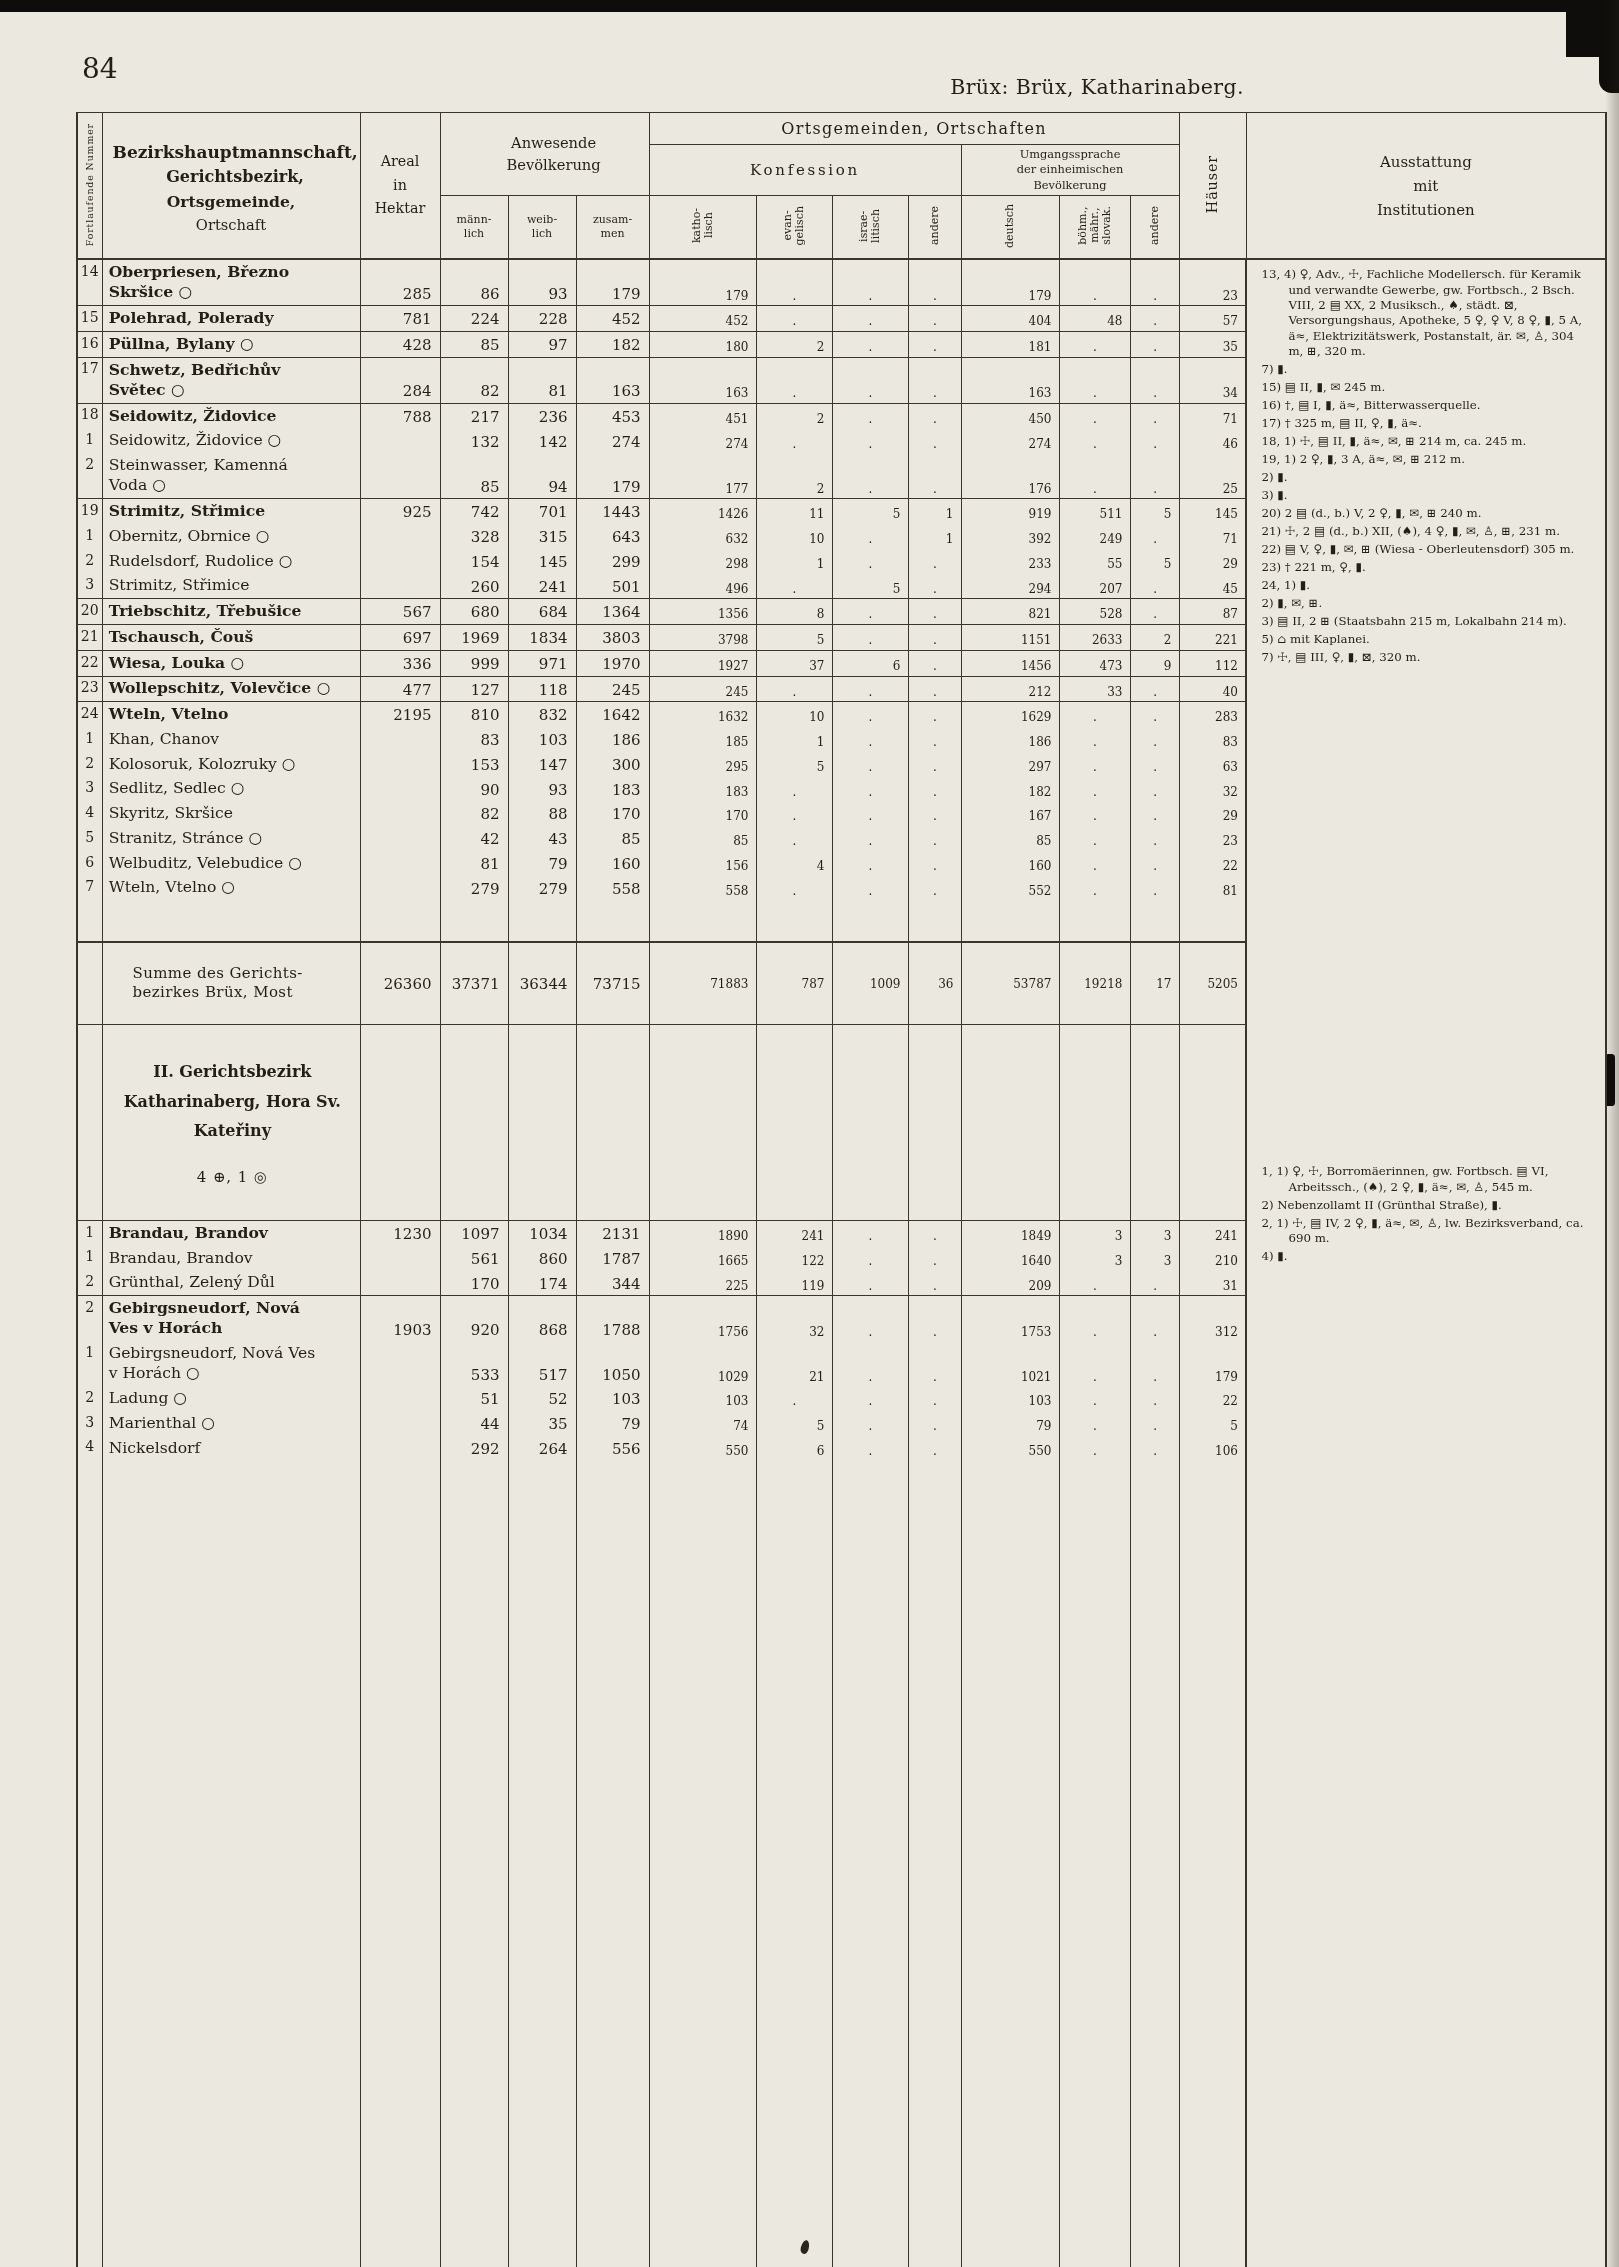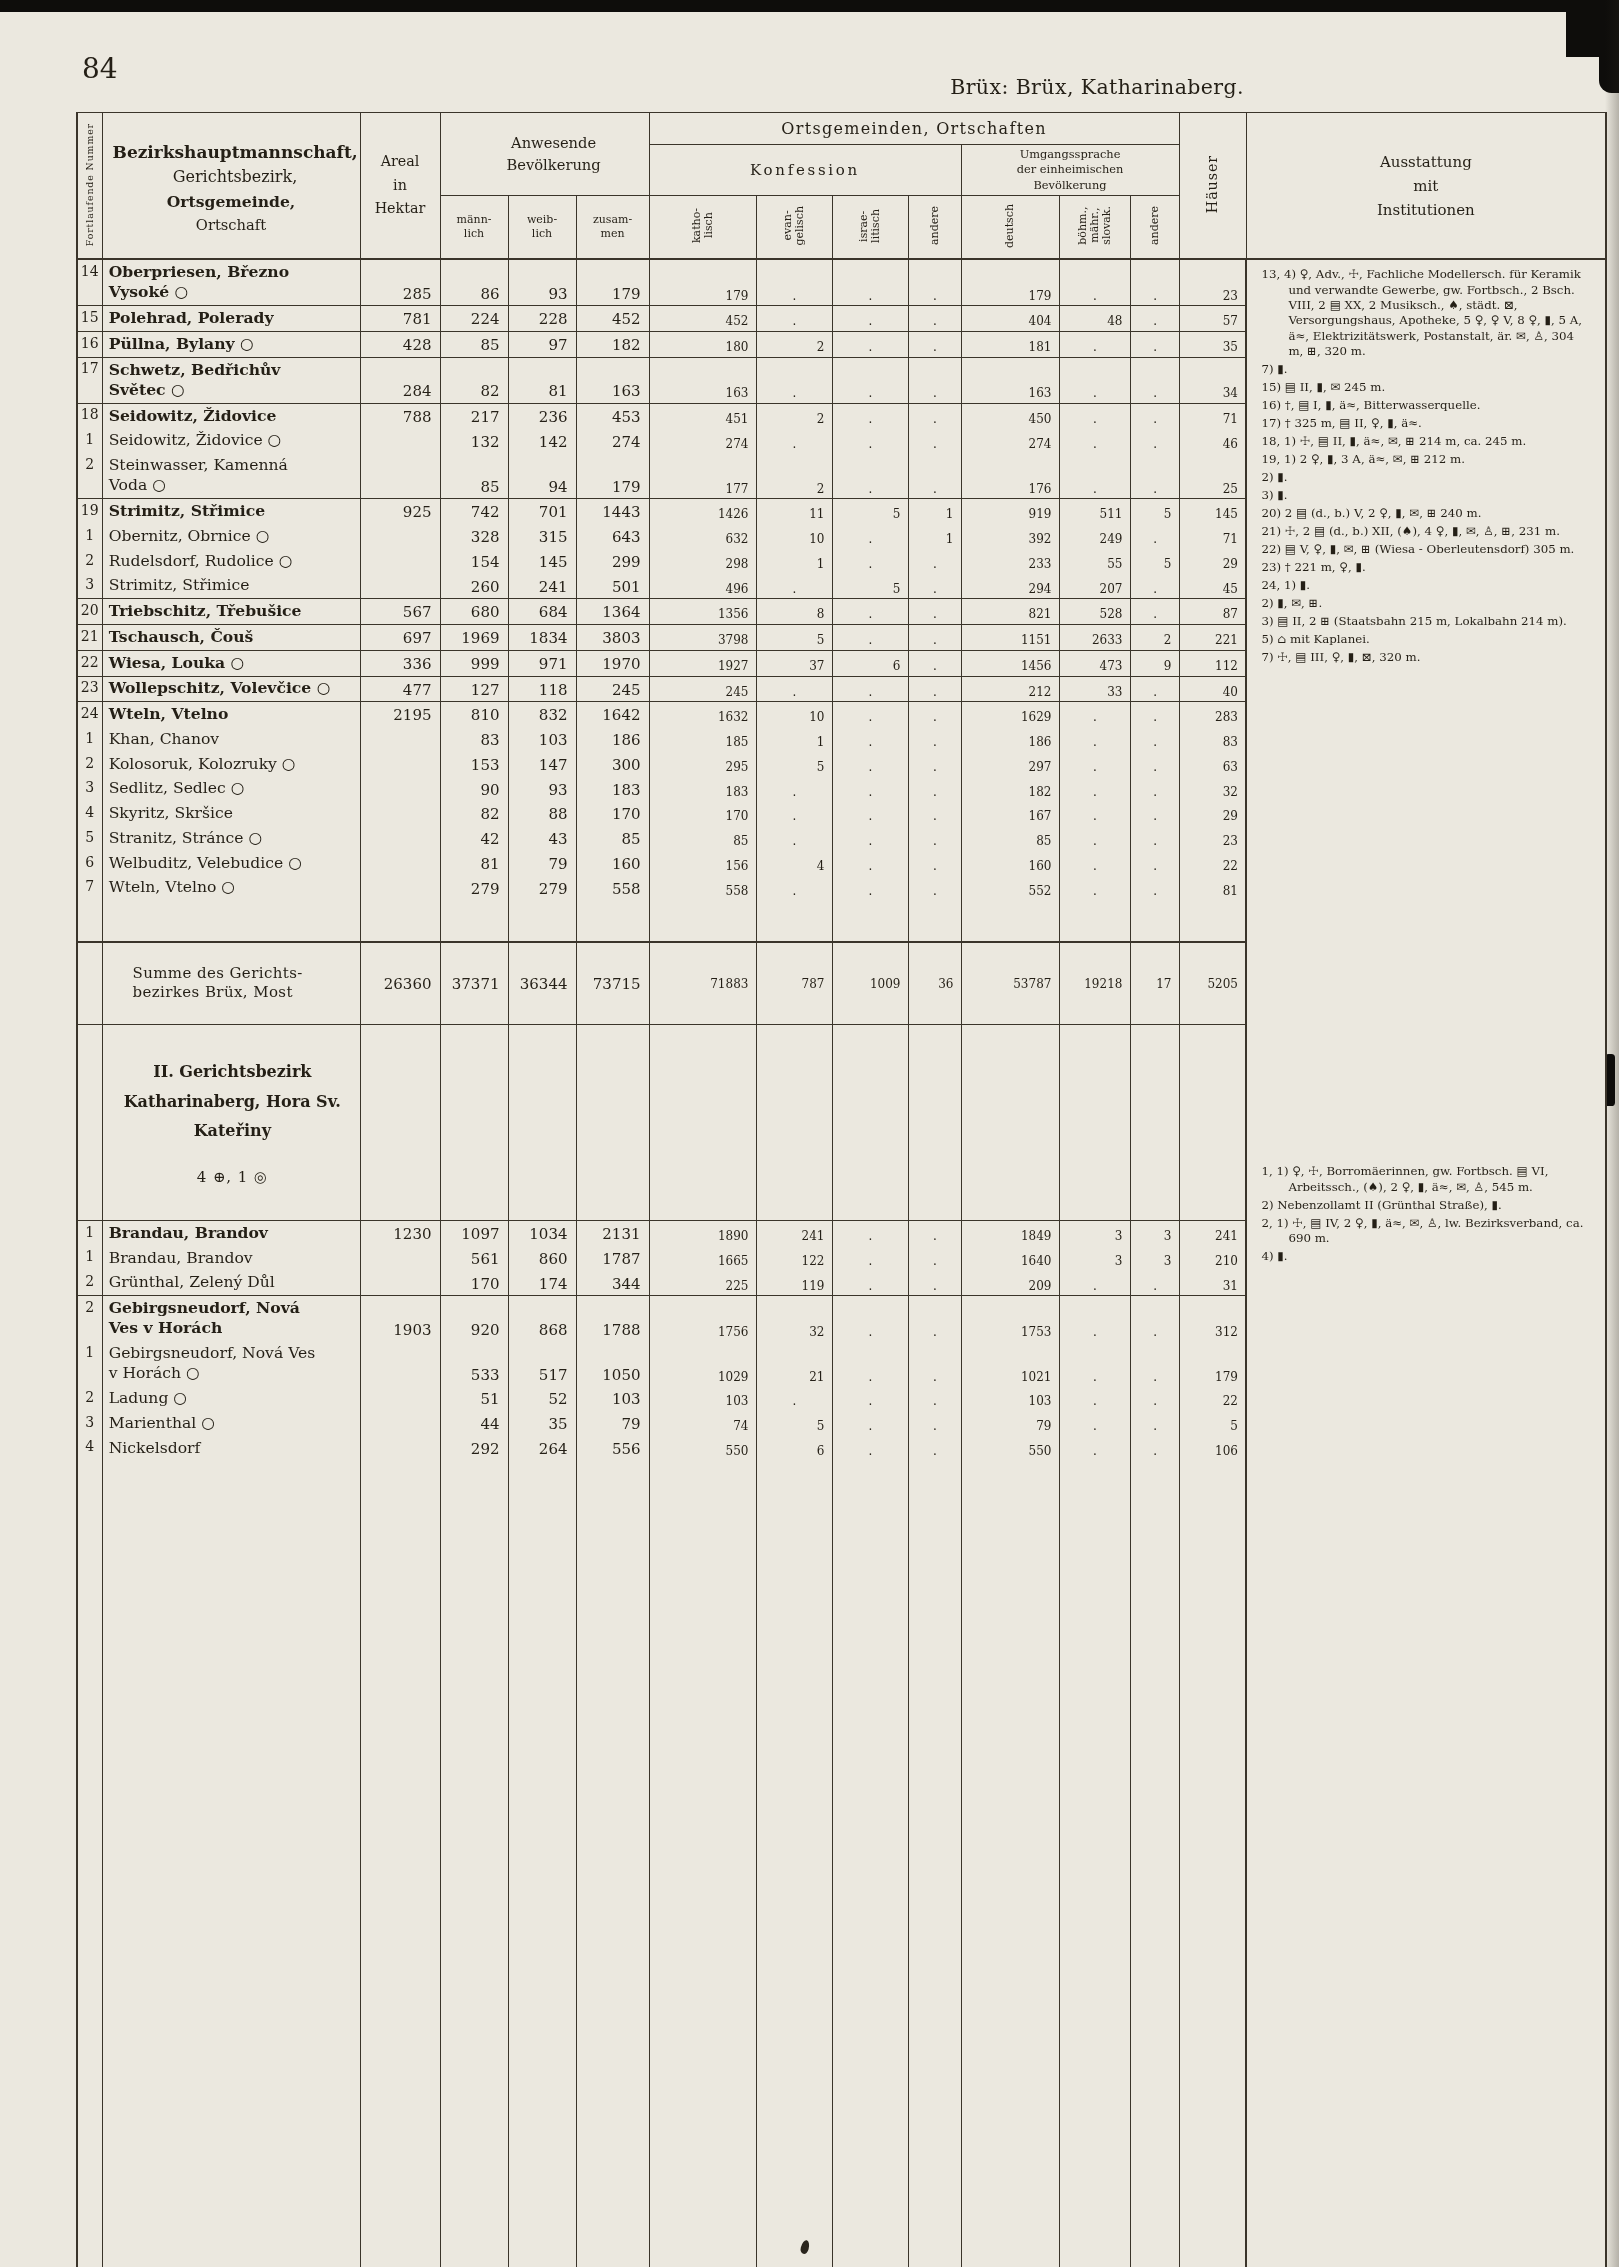--- a/index.html
+++ b/index.html
@@ -23,21 +23,21 @@
   thead th{border-bottom:0.9px solid #3a342a;font-weight:normal;text-align:center;vertical-align:middle;padding:1.8px;}
   thead tr.hr1{height:32px;}
   thead tr.hr2{height:39px;}
   thead tr.hr3{height:64px;}
   thead .hb{border-bottom:2.7px double #3a342a;}
   .vtext{display:inline-block;writing-mode:vertical-rl;transform:rotate(180deg);line-height:1.08;white-space:pre-line;}
   .v-fortl{font-size:9.4px;letter-spacing:0.9px;}
   .v-haus{font-size:14.3px;letter-spacing:0.9px;}
   .v-conf{font-size:11px;}
   .th-left .ll1{font-weight:bold;font-size:17px;margin:3.6px 0 5.3px;text-align:right;}
-  .th-left .ll2{font-weight:normal;font-size:16px;margin-bottom:6px;padding-left:8px;}
+  .th-left .ll2{font-weight:bold;font-size:16px;margin-bottom:6px;padding-left:8px;}
   .th-left .ll3{font-weight:bold;font-size:15.6px;margin-bottom:5.3px;}
   .th-left .ll4{font-size:14.7px;}
   .th-areal{font-size:14.3px;line-height:1.65;}
   .th-anw{font-size:14.7px;line-height:1.5;padding-left:20px;}
   .th-ortsg{font-size:16px;letter-spacing:1.3px;}
   .th-konf{font-size:15px;letter-spacing:2.7px;}
   .th-umg{font-size:11.4px;line-height:1.35;}
   .th-sub{font-size:11px;line-height:1.3;}
   .th-ausstattung{font-size:15px;line-height:1.6;}
   
@@ -140,21 +140,21 @@
 mähr.,
 slovak.</div></th>
         <th class="hb"><div class="vtext v-conf">andere</div></th>
       </tr>
     </thead>
     <tbody id="table-body">
         <tr class="r-group">
           <td class="c-num">14</td>
           <td class="c-name">
             <div class="nm">Oberpriesen, Březno
-Vysoké ○</div>
+Skršice ○</div>
           </td>
           <td class="c-val big">285</td>
           <td class="c-val big">86</td>
           <td class="c-val big">93</td>
           <td class="c-val big">179</td>
           <td class="c-val small">179</td>
           <td class="c-val small dot">.</td>
           <td class="c-val small dot">.</td>
           <td class="c-val small dot">.</td>
           <td class="c-val small">179</td>

